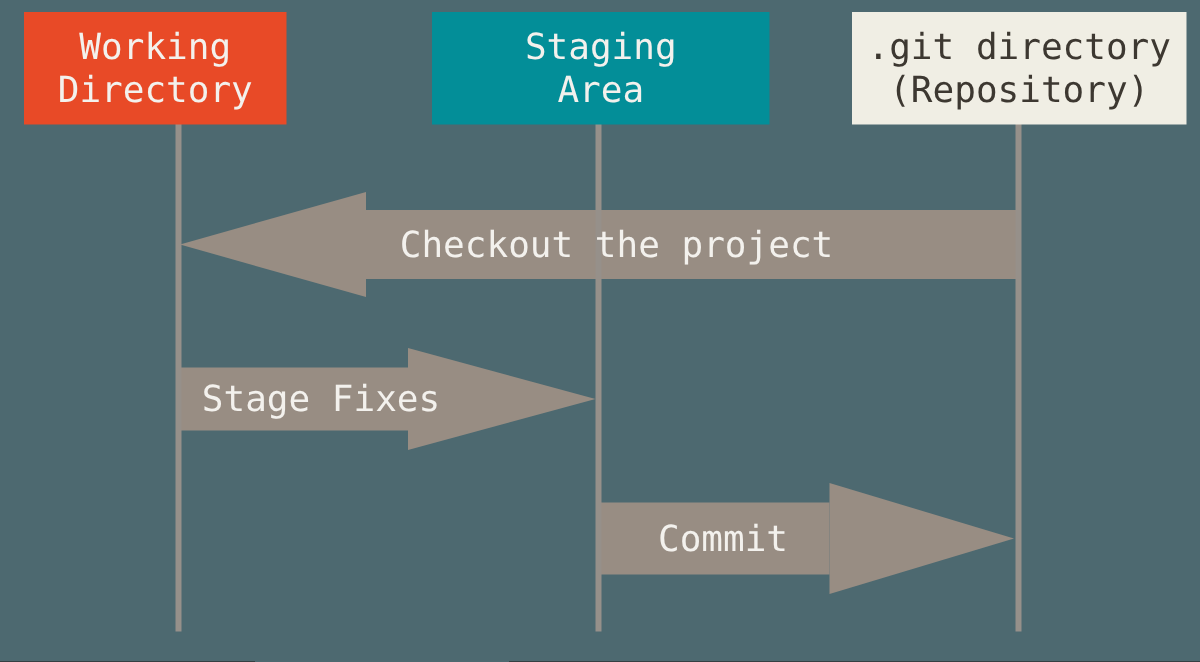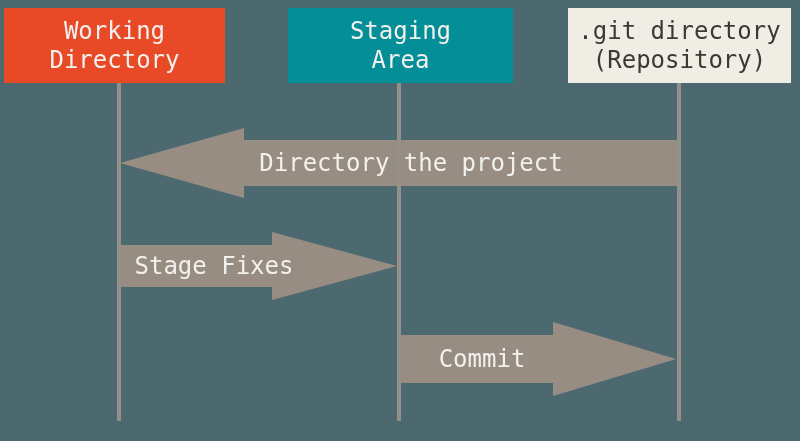--- a/index.html
+++ b/index.html
@@ -12,21 +12,21 @@
   }
   
   .box{
     position:absolute;top:8px;height:75px;
     display:flex;align-items:center;justify-content:center;
     text-align:center;
     font-size:24px;line-height:29px;
     white-space:pre-line;
     z-index:3;
   }
-  .b0{left:4px;width:221px;}
+  .b0{left:16px;width:175px;}
   .b1{left:288px;width:225px;}
   .b2{left:568px;width:223px;}
   
   .lifeline{
     position:absolute;top:82px;width:4px;height:339px;
     background:#96908A;z-index:2;
   }
   .l0{left:117px;}
   .l1{left:397px;}
   .l2{left:677px;}
@@ -85,21 +85,21 @@
 Area</span>
   </div>
 
   <div class="lifeline l0"></div>
   <div class="lifeline l1"></div>
   <div class="lifeline l2"></div>
 
   <div>
     <div class="abody checkout-body"></div>
     <div class="ahead checkout-head"></div>
-    <div class="alabel checkout-label">Directory the project</div>
+    <div class="alabel checkout-label">Checkout the project</div>
   </div>
 
   <div>
     <div class="abody stage-body"></div>
     <div class="ahead stage-head"></div>
     <div class="alabel stage-label">Stage Fixes</div>
   </div>
 
   <div>
     <div class="abody commit-body"></div>

